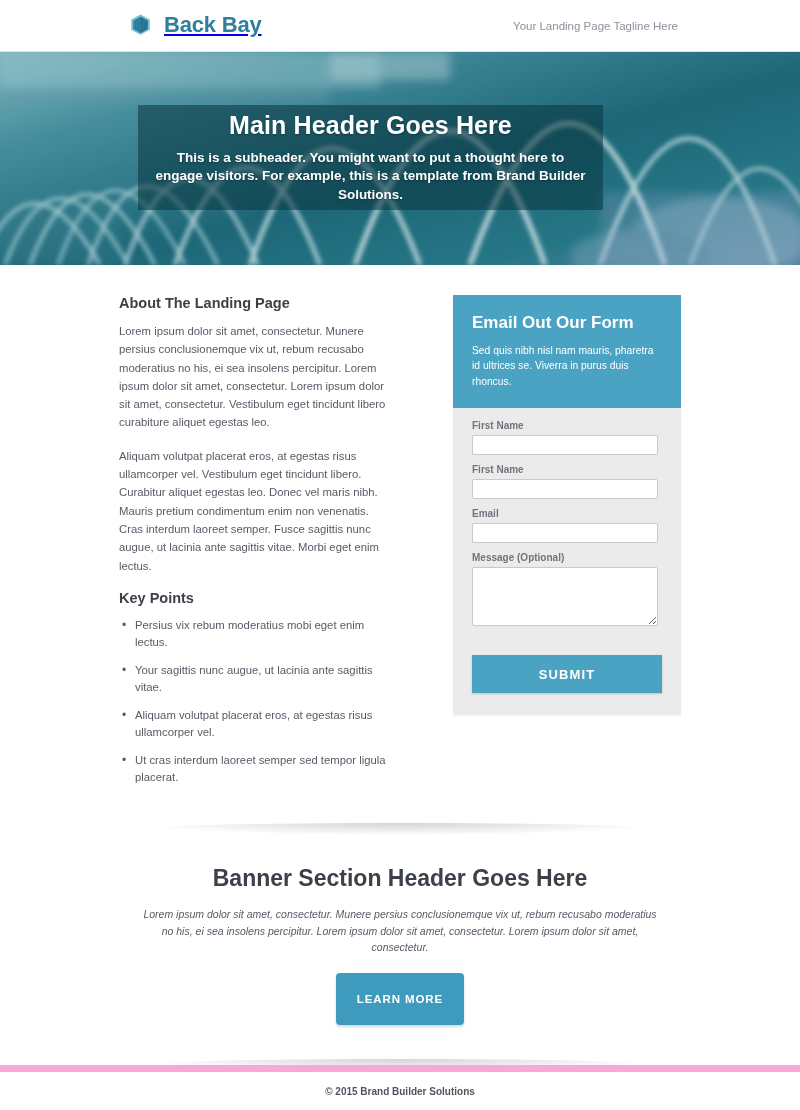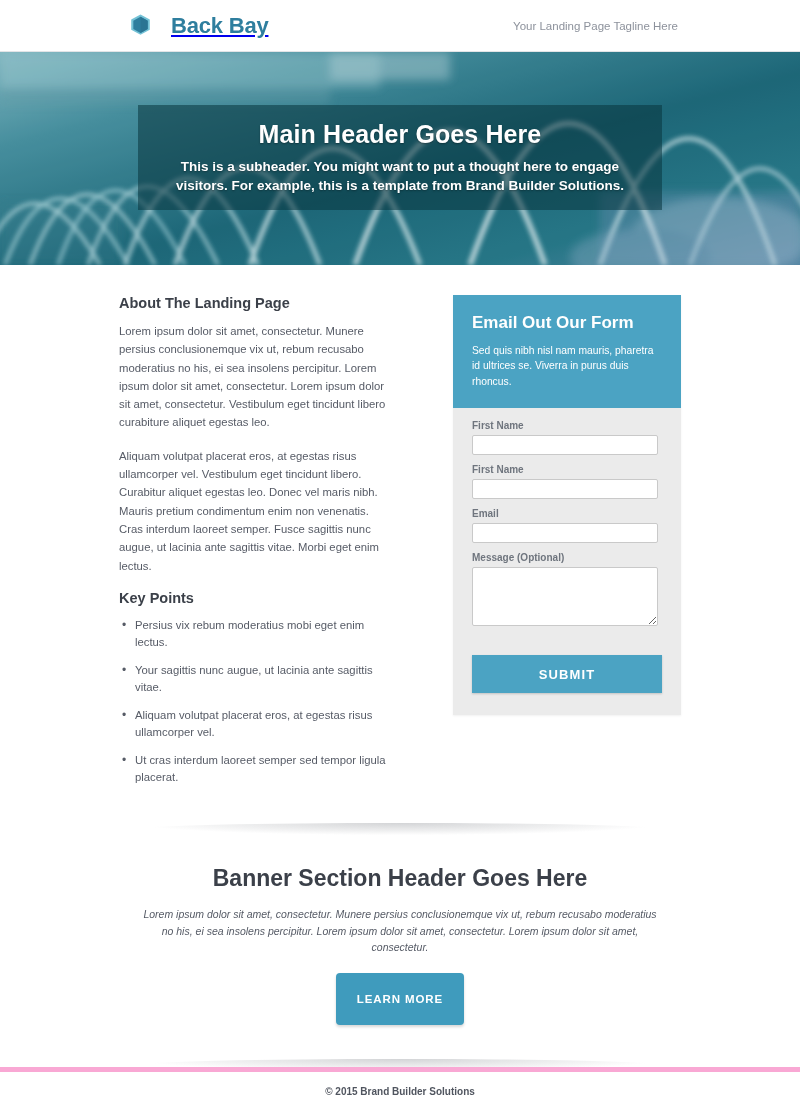--- a/index.html
+++ b/index.html
@@ -30,22 +30,21 @@
     background: #ffffff;
     border-bottom: 1px solid #e2e4e6;
     display: flex;
     align-items: center;
     position: relative;
   }
   .brand {
     position: absolute;
     left: 127px;
     display: flex;
-    align-items: center;
-    gap: 17px;
+    gap: 10px;
   }
   .logo-mark {
     width: 27px;
     height: 27px;
     display: block;
   }
   .brand-name {
     font-size: 22px;
     font-weight: bold;
     color: #2e7e9e;
@@ -68,21 +67,21 @@
   .hero-bg {
     position: absolute;
     inset: 0;
     width: 100%;
     height: 100%;
   }
   .hero-overlay {
     position: absolute;
     left: 138px;
     top: 53px;
-    width: 524px;
+    width: 465px;
     height: 105px;
     background: rgba(9, 52, 62, 0.55);
     display: flex;
     flex-direction: column;
     align-items: center;
     justify-content: center;
     text-align: center;
     padding: 0 14px;
     box-sizing: border-box;
   }
@@ -309,21 +308,21 @@
     color: #3b4049;
   }
 
   
   .footer {
     position: absolute;
     left: 0;
     right: 0;
     bottom: 0;
     height: 38px;
-    border-top: 5px solid #f9a8d4;
+    border-top: 7px solid #f9a8d4;
     display: flex;
     align-items: center;
     justify-content: center;
     background: #ffffff;
   }
   .footer span {
     font-size: 10px;
     color: #50555f;
     font-weight: bold;
   }

